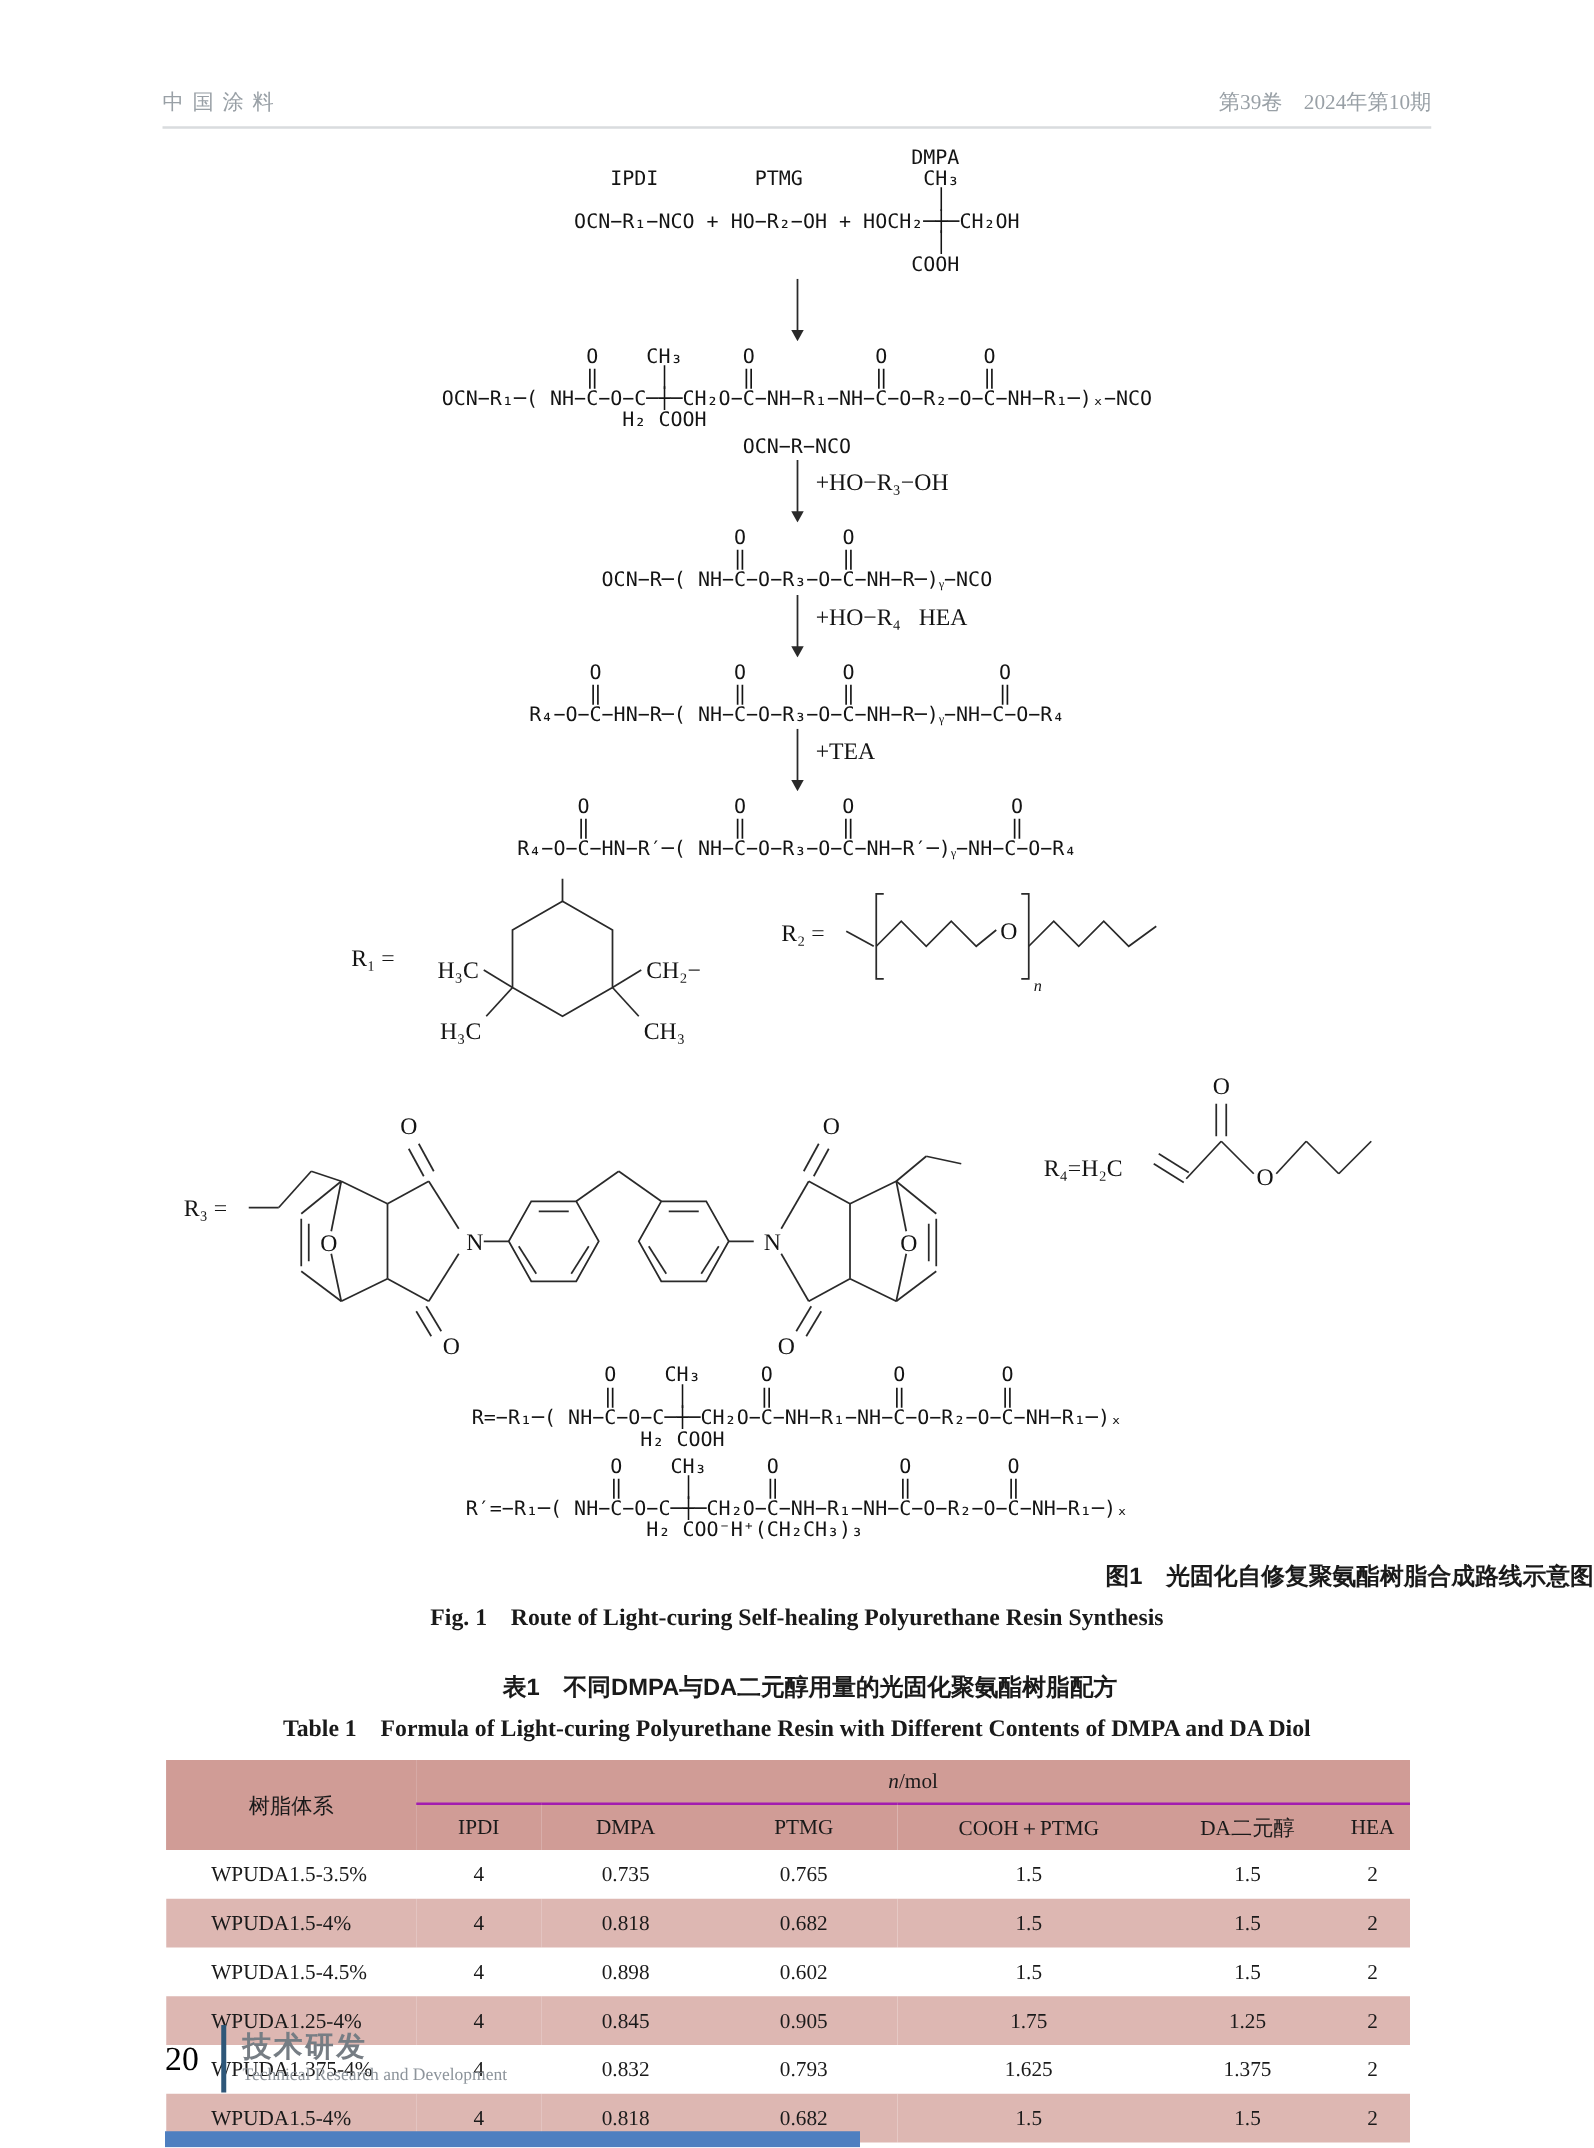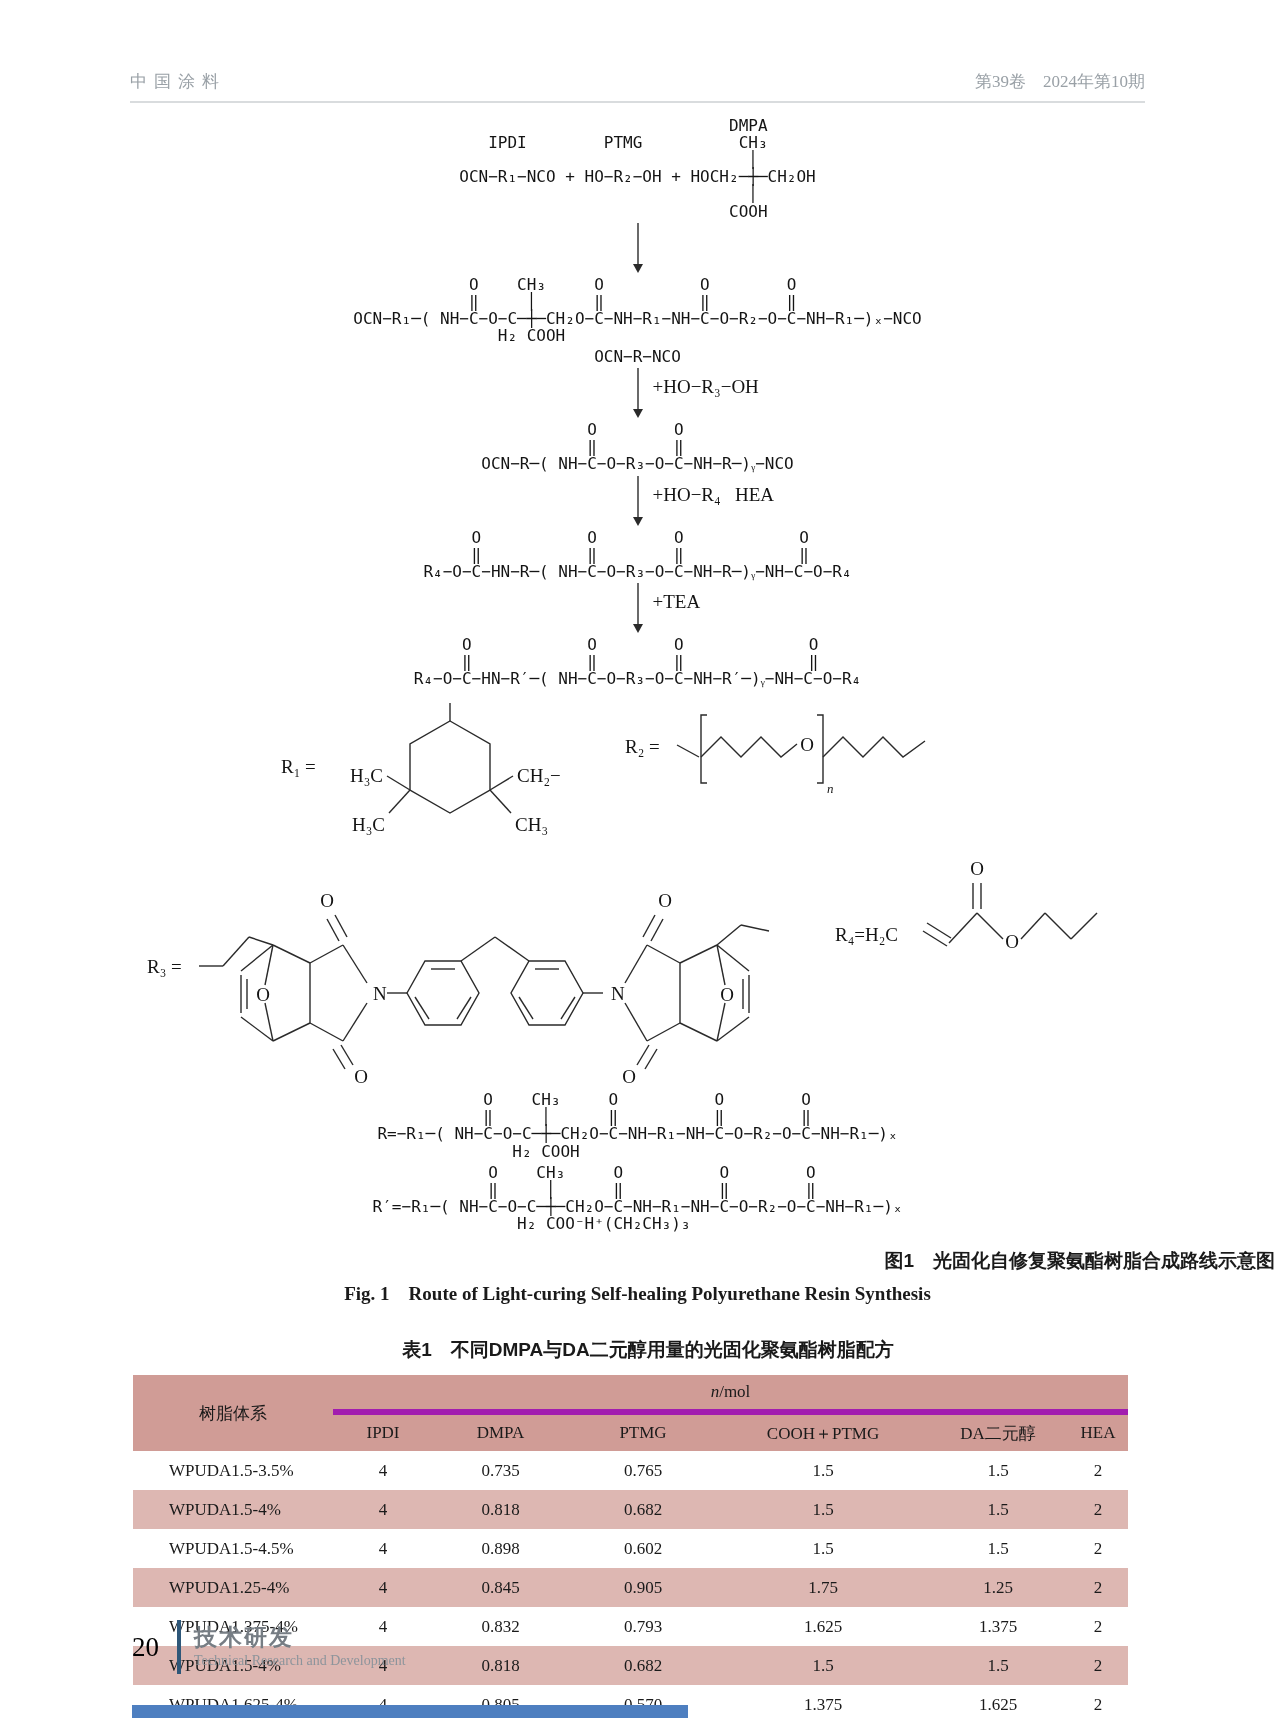--- a/index.html
+++ b/index.html
@@ -30,21 +30,21 @@
           font-size:19px;margin-top:30px;padding-left:21px;}
   .tbl-title-en{text-align:center;font-family:"Liberation Serif",serif;font-weight:bold;
           font-size:19px;margin-top:7px;}
   
   table.fm{border-collapse:collapse;margin:12px 0 0 133px;width:995px;
            font-family:"Liberation Serif",serif;font-size:17px;border-bottom:2px solid #9a9a9a;}
   table.fm th,table.fm td{font-weight:normal;text-align:center;padding:0;}
   table.fm thead tr{background:#d09c96;}
   table.fm thead tr.h1 th{height:34px;}
   table.fm thead tr.h2 th{height:36px;}
-  th.nmol{border-bottom:6px solid #a21caf;}
+  th.nmol{border-bottom:2px solid #a21caf;}
   th.resin{background:#d09c96;}
   table.fm tbody td{height:39px;margin-top:17px;}
   table.fm tbody td.rname{text-align:left;padding-left:36px;}
   tr.stripe{background:#ddb7b2;}
   
   .footer{position:absolute;left:132px;bottom:44px;display:flex;align-items:center;}
   .pageno{font-size:27px;color:#000000;}
   .vbar{width:4px;height:54px;background:#2e5779;margin:0 13px 0 18px;}
   .sec-cn{font-size:23px;font-weight:bold;color:#767d84;letter-spacing:2px;
           font-family:"Liberation Sans",sans-serif;line-height:1.1;}
@@ -233,20 +233,21 @@
     <pre>            O    CH₃     O          O        O
             ‖     │      ‖          ‖        ‖
 R′=−R₁─( NH−C−O−C─┼─CH₂O−C−NH−R₁−NH−C−O−R₂−O−C−NH−R₁─)ₓ
                H₂ COO⁻H⁺(CH₂CH₃)₃</pre>
   </div>
 
   <div class="cap-cn">图1　光固化自修复聚氨酯树脂合成路线示意图</div>
   <div class="cap-en">Fig. 1　Route of Light-curing Self-healing Polyurethane Resin Synthesis</div>
 
   <div class="tbl-title-cn">表1　不同DMPA与DA二元醇用量的光固化聚氨酯树脂配方</div>
+  <div class="tbl-title-en">Table 1　Formula of Light-curing Polyurethane Resin with Different Contents of DMPA and DA Diol</div>
 
   <table class="fm">
     <colgroup>
       <col style="width:200px">
         <col style="width:100px">
         <col style="width:135px">
       <col style="width:150px">
         <col style="width:210px">
         <col style="width:140px">
         <col style="width:60px">

